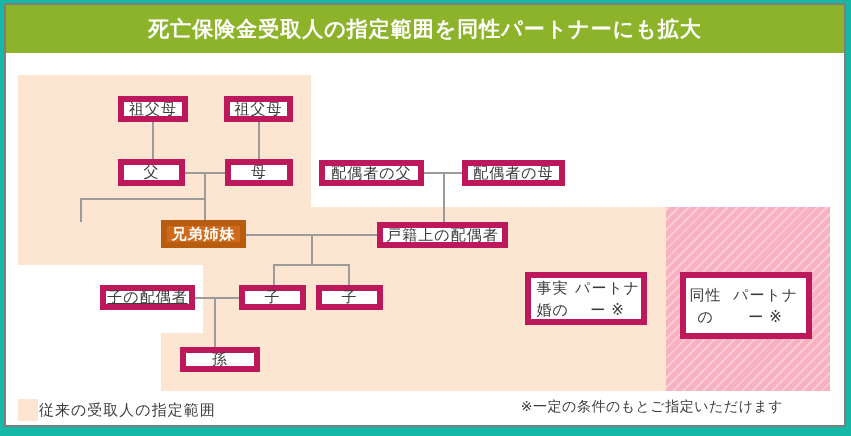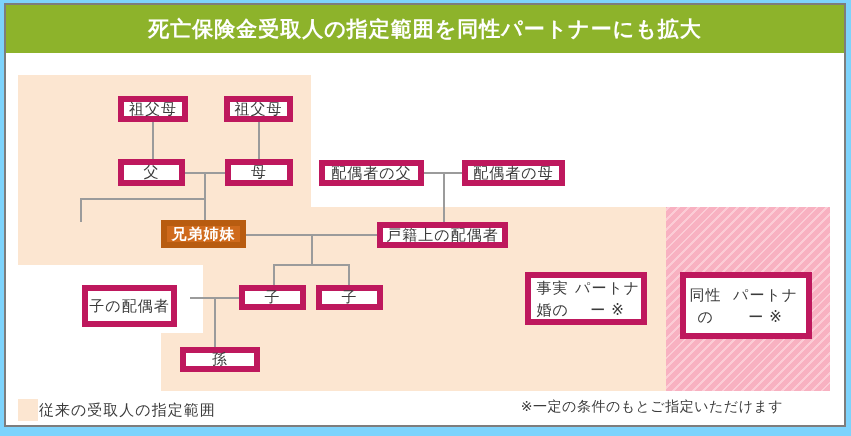--- a/index.html
+++ b/index.html
@@ -1,17 +1,17 @@
 <!DOCTYPE html>
 <html lang="ja"><head>
 <meta charset="utf-8">
 <style>
   html,body{margin:0;padding:0;background:#fff;}
   body{font-family:"Liberation Sans","DejaVu Sans",sans-serif;}
-  .canvas{position:relative;width:851px;height:436px;background:#7dd3fc;overflow:hidden;}
+  .canvas{position:relative;width:851px;height:436px;background:#14b8a6;overflow:hidden;}
   .frame{position:absolute;left:4px;top:3px;width:838px;height:420px;border:2px solid #7d7d7d;background:#fff;}
   .header{position:absolute;left:6px;top:5px;width:838px;height:48px;background:#8db32b;display:flex;align-items:center;justify-content:center;}
   .header .title{color:#fff;font-size:21px;font-weight:bold;letter-spacing:1px;}
   .region{position:absolute;}
   .peach{background:#fce6d1;}
   .pink{background:repeating-linear-gradient(-45deg,#f8b1c1 0 5px,#fcccd6 5px 7px);}
   .line{position:absolute;background:#9b9b9b;}
   .node{position:absolute;background:#fff;border:6px solid #be185d;display:flex;align-items:center;justify-content:center;
         font-size:15px;color:#3b3b3b;box-sizing:border-box;letter-spacing:1px;}
   .node.insured{background:#cf6a1c;border-color:#b85c10;color:#fff;font-weight:bold;}
@@ -55,21 +55,21 @@
   <div class="line" style="left:214px;top:297px;width:1.5px;height:50px;"></div>
 
   <div class="node" style="left:118px;top:96px;width:70px;height:26px;">祖父母</div>
   <div class="node" style="left:224px;top:96px;width:69px;height:26px;">祖父母</div>
   <div class="node" style="left:118px;top:159px;width:67px;height:27px;">父</div>
   <div class="node" style="left:225px;top:159px;width:68px;height:27px;">母</div>
   <div class="node insured" style="left:161px;top:220px;width:85px;height:28px;">兄弟姉妹</div>
   <div class="node" style="left:319px;top:160px;width:105px;height:26px;">配偶者の父</div>
   <div class="node" style="left:462px;top:160px;width:103px;height:26px;">配偶者の母</div>
   <div class="node" style="left:377px;top:222px;width:131px;height:26px;">戸籍上の配偶者</div>
-  <div class="node" style="left:82px;top:285px;width:95px;height:42px;">子の配偶者</div>
+  <div class="node" style="left:100px;top:285px;width:95px;height:25px;text-decoration:underline;">子の配偶者</div>
   <div class="node" style="left:239px;top:285px;width:67px;height:25px;">子</div>
   <div class="node" style="left:316px;top:285px;width:67px;height:25px;">子</div>
   <div class="node" style="left:180px;top:347px;width:80px;height:25px;">孫</div>
 
   <div class="node partner" style="left:525px;top:272px;width:122px;height:53px;">
     <span>事実婚の</span>
     <span>パートナー ※</span>
   </div>
   <div class="node partner" style="left:680px;top:272px;width:132px;height:67px;">
     <span>同性の</span>

